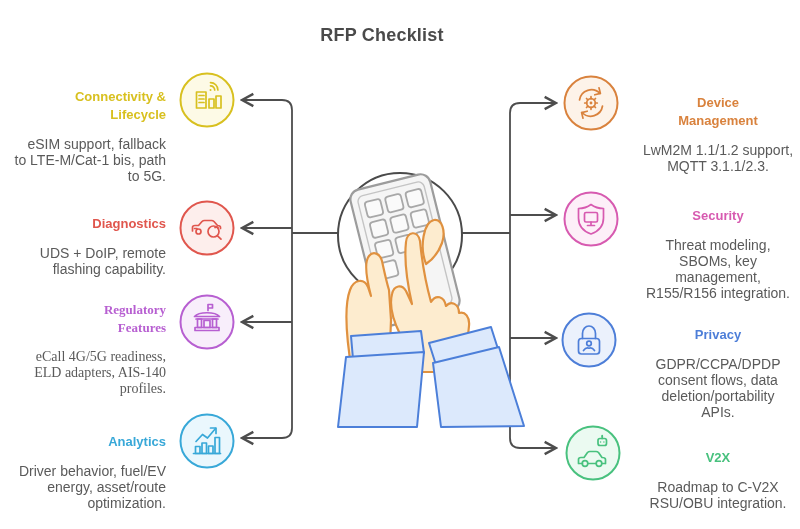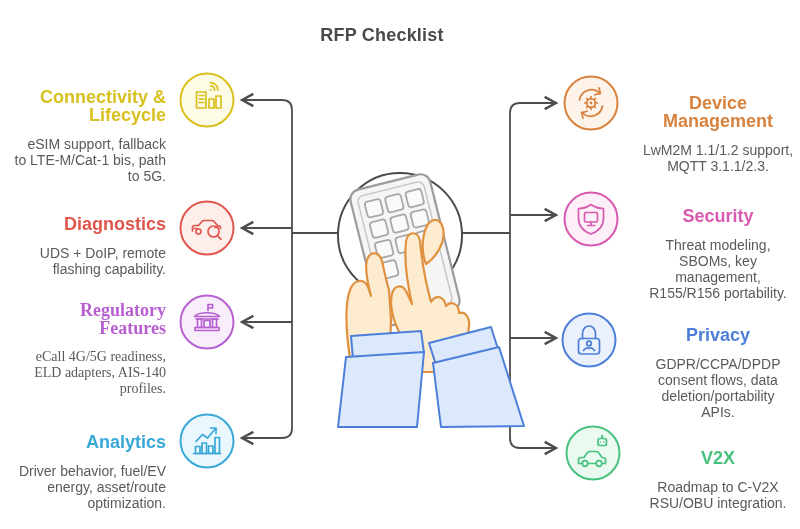--- a/index.html
+++ b/index.html
@@ -7,21 +7,21 @@
     position:relative; width:800px; height:529px; background:#ffffff;
     font-family:"Liberation Sans", sans-serif; overflow:hidden;
   }
   .diagram-title {
     position:absolute; top:25px; left:0; width:764px; text-align:center;
     font-size:18px; font-weight:bold; color:#4a4a4a; letter-spacing:.2px;
   }
   .item { position:absolute; }
   .item.left  { left:6px;  width:160px; text-align:right; }
   .item.right { left:642px; width:152px; text-align:center; }
-  .item-title { font-size:18px; font-weight:600; line-height:18px; color:var(--c); }
+  .item-title { font-size:13px; font-weight:600; line-height:18px; color:var(--c); }
   .item-desc  { margin-top:12px; font-size:14px; line-height:16px; color:#5a5a5a; }
   .badge { position:absolute; width:56px; height:56px; }
   .badge-ring { fill:var(--f); stroke:var(--c); stroke-width:2; }
   .glyph path, .glyph rect, .glyph circle {
     stroke:var(--c); fill:none; stroke-width:1.7;
     stroke-linecap:round; stroke-linejoin:round;
   }
   .glyph .fill-dot { fill:var(--c); stroke:none; }
   svg.overlay { position:absolute; left:0; top:0; }
   .connector { stroke:var(--connector,#4d4d4d); stroke-width:1.8; fill:none; }
@@ -144,21 +144,21 @@
   </div>
 
   <div class="item right" style="top: 207px; --c: #d75ab0; --f: #fdeff8;">
     <div class="item-title">
       <div>Security</div>
     </div>
     <div class="item-desc">
       <div>Threat modeling,</div>
       <div>SBOMs, key</div>
       <div>management,</div>
-      <div>R155/R156 portability.</div>
+      <div>R155/R156 integration.</div>
     </div>
   </div>
 
   <div class="item right" style="top: 326px; --c: #4d7ed8; --f: #ebf1fc;">
     <div class="item-title">
       <div>Privacy</div>
     </div>
     <div class="item-desc">
       <div>GDPR/CCPA/DPDP</div>
       <div>consent flows, data</div>

